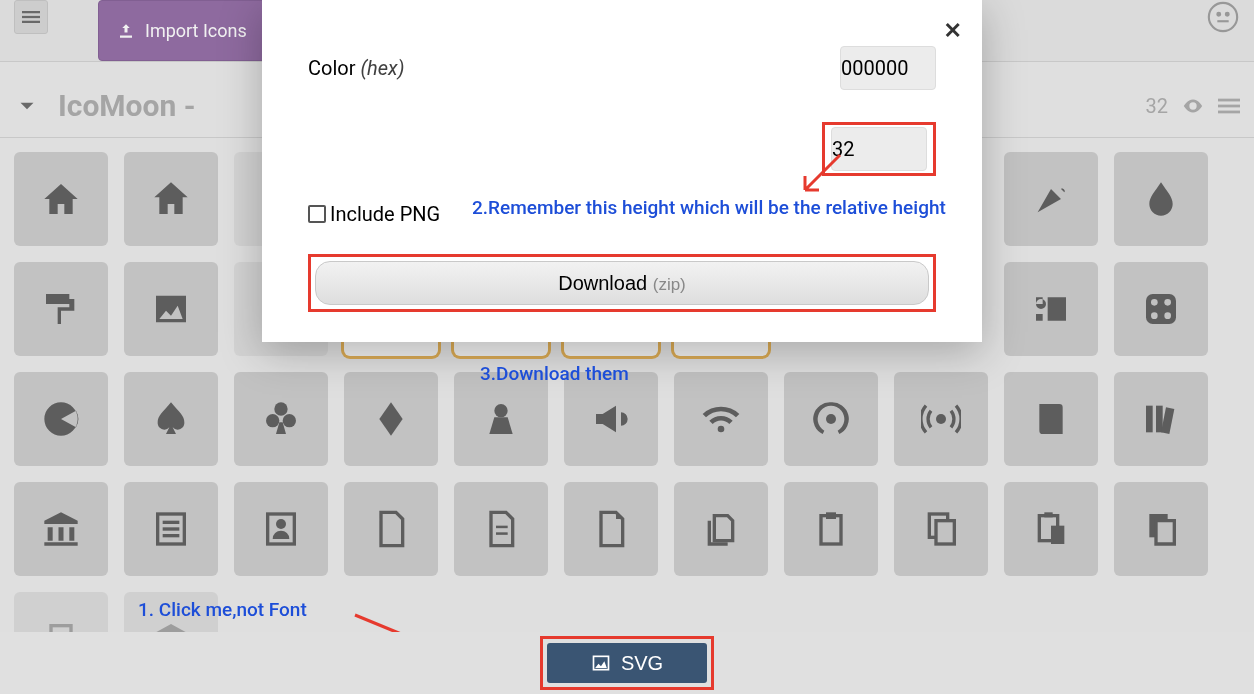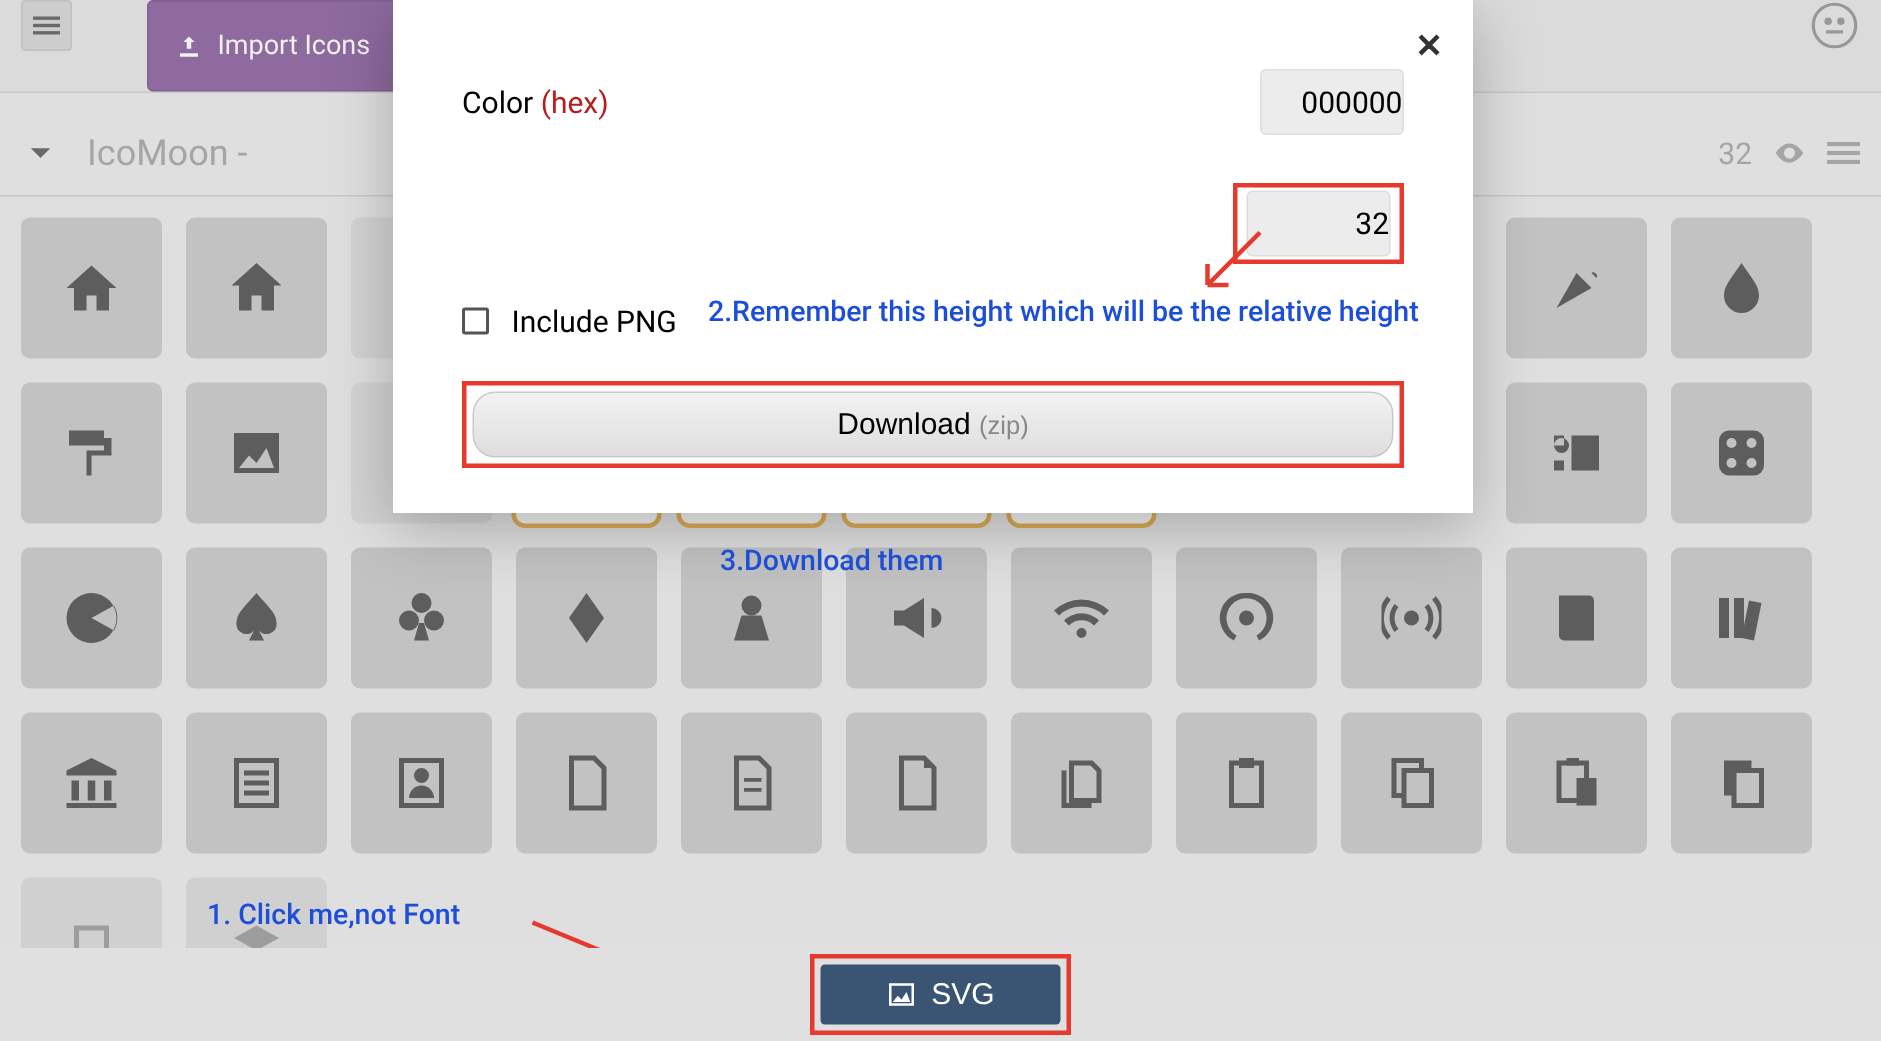--- a/index.html
+++ b/index.html
@@ -11,41 +11,41 @@
 .hamburger svg { width: 18px; height: 18px; fill: #4a4a4a; }
 .import-btn { margin-left: 50px; background: #7b4b92; color: #fff; padding: 8px 18px; border-radius: 4px; display: flex; align-items: center; gap: 10px; font-size: 18px; border: 1px solid #6a3d80; cursor: pointer; }
 .import-btn svg { width: 18px; height: 18px; fill: #fff; }
 .face-icon { margin-left: auto; width: 34px; height: 34px; }
 .face-icon svg { width: 34px; height: 34px; fill: none; stroke: #888; stroke-width: 1.5; }
 
 
 .section-header { display: flex; align-items: center; padding: 26px 14px 14px 14px; border-bottom: 1px solid #c8c8c8; color: #9a9a9a; }
 .section-header .chev { width: 26px; height: 26px; margin-right: 18px; }
 .section-header .chev svg { fill: #4a4a4a; }
-.section-header .title { font-size: 24px; font-weight: 400; }
+.section-header .title { font-size: 30px; font-weight: 700; }
 .section-header .right { margin-left: auto; display:flex; align-items:center; gap:14px; font-size:20px; color:#9a9a9a;}
 .section-header .right svg{width:22px;height:22px;fill:#9a9a9a;}
 
 
 .icon-grid { padding: 14px; display: grid; grid-template-columns: repeat(11, 94px); gap: 16px; }
 .tile { width: 94px; height: 94px; background: #c0c0c0; border-radius: 6px; display: flex; align-items: center; justify-content: center; cursor: pointer; }
 .tile svg { width: 40px; height: 40px; fill: #3a3a3a; }
 .tile.selected { box-shadow: 0 0 0 3px #e2a22f inset; }
 .tile.faded{opacity:.5;}
 
 
 .backdrop { position:absolute; inset:0; background:rgba(200,200,200,.25);}
 .modal { position: absolute; left: 262px; top: 0; width: 720px; background: #fff; box-shadow: 0 10px 40px rgba(0,0,0,.25); padding: 30px 46px 30px 46px; }
 .close-x { position: absolute; top: 18px; right: 20px; font-size: 22px; color: #333; cursor: pointer; font-weight:bold;}
 .modal-row { display: flex; align-items: center; padding: 16px 0; font-size: 20px; }
-.modal-row label .hint { color: #b91c1c; }
+.modal-row label .hint { color: #404040; font-style: italic; }
 .modal-row .spacer { flex: 1; }
-.modal-row input[type=text] { width: 96px; height: 44px; background: #ececec; border: 1px solid #ddd; border-radius: 4px; text-align: right; font-size: 20px; font-family: inherit; }
+.modal-row input[type=text] { width: 96px; height: 44px; background: #ececec; border: 1px solid #ddd; border-radius: 4px; text-align: left; font-size: 20px; font-family: inherit; }
 .height-box{border:3px solid #e63a2e;padding:2px 6px;display:inline-block;}
-.check-row { display:flex; align-items:center; gap:15px; padding:10px 0; font-size:20px;}
+.check-row { display:flex; align-items:center; gap:4px; padding:10px 0; font-size:20px;}
 .check-row .box{width:18px;height:18px;border:2px solid #555;border-radius:2px;}
 .check-row.svgsprite .box{border-color:#e63a2e;}
 .check-row.svgsprite{color:#e63a2e;}
 .download-wrap{border:3px solid #e63a2e; padding:4px; margin-top:18px;}
 .download-btn { width: 100%; height: 44px; background: linear-gradient(#f2f2f2,#dedede); border: 1px solid #c9c9c9; border-radius: 15px; font-size: 20px; cursor: pointer; }
 .download-btn .hint { color: #888; font-size: 17px; }
 
 
 .anno { position:absolute; color:#1d4ed8; font-size:19px; font-weight:500; }
 .arrow{position:absolute;}

